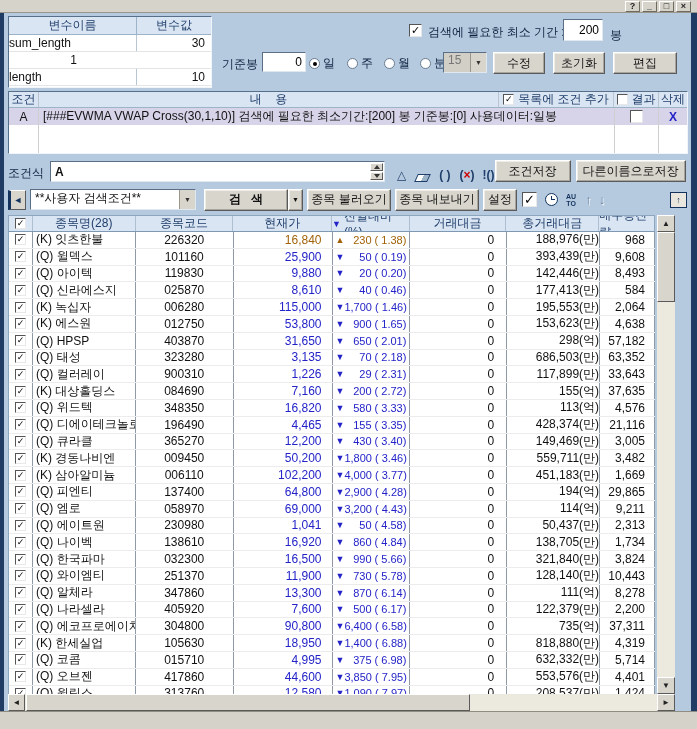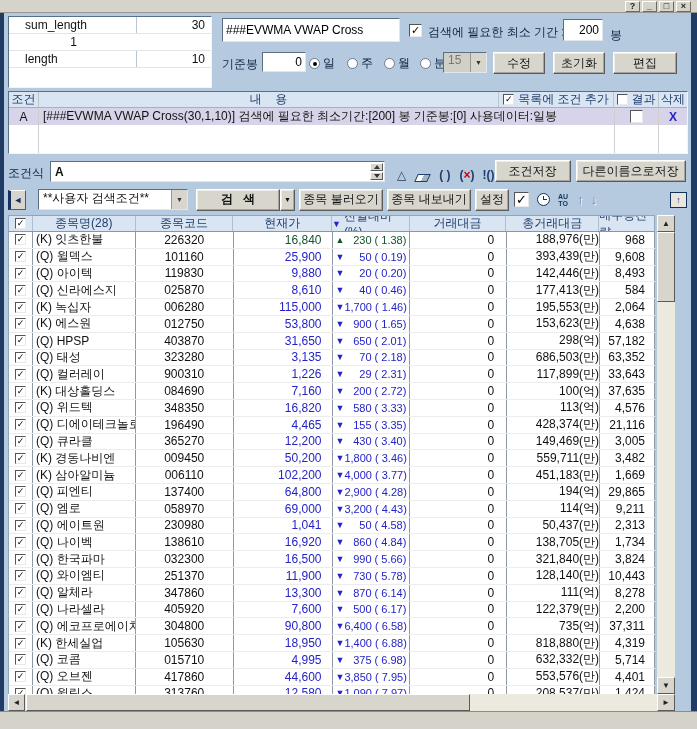--- a/index.html
+++ b/index.html
@@ -14,21 +14,21 @@
 .btn3d{display:flex;align-items:center;justify-content:center;background:#d8d5cd;border:1px solid;border-color:#ffffff #5a5a5a #5a5a5a #ffffff;box-shadow:inset -1px -1px 0 #a8a49e,inset 1px 1px 0 #efede8;color:#111;cursor:default}
 .inp{background:#fff;border:1px solid;border-color:#5a6e85 #dfe7ef #dfe7ef #5a6e85;font-family:inherit;font-size:12px;padding:0 3px}
 .abs{position:absolute}
 .lbl{color:#0d2240}
 .ws-pre{white-space:pre}
 
 .vartable{left:8px;top:16px;width:204px;height:72px;background:#fff;border:1px solid;border-color:#56708c #f0f5fa #f0f5fa #56708c}
 .vth{display:flex;height:18px;background:#d9e5f2;border-bottom:1px solid #9db3c8;color:#1f3d6b}
 .vth>div{display:flex;align-items:center;justify-content:center}
 .vrow{display:flex;height:17px;border-bottom:1px solid #e4e4e4;background:#fff}
-.vc-name{width:128px;border-right:1px solid #b9c6d2;padding-left:16px;display:flex;align-items:center}
+.vc-name{width:128px;border-right:1px solid #b9c6d2;padding-left:0;display:flex;align-items:center}
 .vc-val{width:74px;justify-content:flex-end;padding-right:6px;display:flex;align-items:center}
 
 .cb{display:inline-flex;width:13px;height:13px;background:#fff;border:1px solid;border-color:#555 #e8e8e8 #e8e8e8 #555;align-items:center;justify-content:center;font-size:11px;line-height:1;color:#000;font-weight:bold}
 .cb.small{width:11px;height:11px;font-size:9px}
 .radio{display:inline-block;width:11px;height:11px;border-radius:50%;background:#fff;border:1px solid #6a7c90;position:relative}
 .radio.sel::after{content:"";position:absolute;left:3px;top:3px;width:4px;height:4px;border-radius:50%;background:#000}
 .rgroup{display:flex;align-items:center;gap:3px}
 
 .condtable{left:8px;top:91px;width:680px;height:63px;background:#fff;border:1px solid;border-color:#56708c #f0f5fa #f0f5fa #56708c;overflow:hidden}
 .chead{display:flex;height:16px;background:#d9e5f2;border-bottom:1px solid #9db3c8;color:#1f3d6b;font-size:12px}
@@ -67,21 +67,21 @@
 .srow{display:flex;height:16.8px;background:#fff;border-bottom:1px solid #ececec}
 .sc{display:flex;align-items:center;height:100%;border-right:1px solid #8f9aa6;overflow:hidden;white-space:nowrap}
 .c-cb{width:24px;justify-content:center}
 .c-name{width:103px;padding-left:3px}
 .c-code{width:98px;justify-content:center}
 .c-price{width:99px;justify-content:flex-end;padding-right:10px}
 .c-change{width:78px;justify-content:space-between;padding:0 3px;font-size:11px}
 .c-val{width:97px;justify-content:flex-end;padding-right:12px}
 .c-total{width:93px;justify-content:flex-end;}
 .c-buy{width:55px;justify-content:flex-end;padding-right:9px}
-.up{color:#14532d}
+.up{color:#a16207}
 .down{color:#2323c8}
 .arrow-cell{font-size:9px}
 
 .sb-btn{display:flex;align-items:center;justify-content:center;background:#d8d5cd;border:1px solid;border-color:#fff #5a5a5a #5a5a5a #fff;font-size:8px;color:#222}
 .vtrack{position:absolute;left:657px;top:232px;width:18px;height:445px;background:#eceade}
 .vthumb{position:absolute;left:657px;top:232px;width:18px;height:70px;background:#d8d5cd;border:1px solid;border-color:#fff #5a5a5a #5a5a5a #fff}
 .htrack{position:absolute;left:8px;top:694px;width:649px;height:17px;background:#eceade}
 .hthumb{position:absolute;left:26px;top:694px;width:444px;height:17px;background:#d8d5cd;border:1px solid;border-color:#fff #5a5a5a #5a5a5a #fff}
 </style>
 </head>
@@ -93,36 +93,39 @@
   <div class="winbtns">
     <div class="winbtn">?</div>
     <div class="winbtn">_</div>
     <div class="winbtn">□</div>
     <div class="winbtn">×</div>
   </div>
   <div class="frame-l"></div>
   <div class="frame-r"></div>
 
   <div class="abs vartable">
+    <div class="vth">
+      <div style="width:128px;border-right:1px solid #9db3c8">변수이름</div>
+      <div style="width:74px">변수값</div>
+    </div>
     <div>
         <div class="vrow">
           <div class="vc-name">sum_length</div>
           <div class="vc-val">30</div>
         </div>
         <div class="vrow">
           <div class="vc-val">1</div>
         </div>
         <div class="vrow">
           <div class="vc-name">length</div>
           <div class="vc-val">10</div>
         </div>
       </div>
   </div>
 
-  <input class="abs inp" style="left: 222px; top: 18px; width: 178px; height: 24px;" value="###EVWMA VWAP Cross">
   <span class="abs cb" style="left:409px;top:24px">✓</span>
   <span class="abs lbl" style="left:428px;top:24px">검색에 필요한 최소 기간 :</span>
   <input class="abs inp" style="left: 563px; top: 19px; width: 40px; height: 22px; text-align: right;" value="200">
   <span class="abs lbl" style="left:610px;top:27px">봉</span>
 
   <span class="abs lbl" style="left:222px;top:56px">기준봉</span>
   <input class="abs inp" style="left: 262px; top: 52px; width: 44px; height: 20px; text-align: right;" value="0">
   <div class="abs rgroup" style="left:309px;top:55px">
     <span class="radio sel"></span>
     <span class="lbl">일</span>
@@ -209,21 +212,21 @@
     <span class="eicon" style="margin-left:8px">
         <span>!(</span>
         <span>)</span>
       </span>
     <div class="btn3d" style="width:76px;height:22px;">조건저장</div>
     <div class="btn3d" style="width:110px;height:22px;margin-left:5px">다른이름으로저장</div>
   </div>
 
   <div class="abs toolbar">
     <div class="tb-icon" style="width:18px;height:20px;margin-left:4px;border-left:3px solid #13335e">◄</div>
-    <div class="dd" style="width:150px;margin-left:12px">
+    <div class="dd" style="width:166px;margin-left:4px">
       <div class="dd-txt">**사용자 검색조건**</div>
       <div class="dd-btn">▼</div>
     </div>
     <div class="btn3d ws-pre" style="width:84px;height:22px;margin-left:8px;font-weight:bold">검   색</div>
     <div class="btn3d" style="width:15px;height:22px;font-size:7px">▼</div>
     <div class="btn3d" style="width:84px;height:22px;margin-left:4px">종목 불러오기</div>
     <div class="btn3d" style="width:84px;height:22px;margin-left:4px">종목 내보내기</div>
     <div class="btn3d" style="width:34px;height:22px;margin-left:4px">설정</div>
     <span class="cb" style="width:15px;height:15px;margin-left:5px;font-size:13px">✓</span>
     <span class="clock" style="margin-left:8px"></span>
@@ -393,21 +396,21 @@
           <span class="cb small">✓</span>
         </div>
         <div class="sc c-name">(K) 대상홀딩스</div>
         <div class="sc c-code">084690</div>
         <div class="sc c-price down">7,160</div>
         <div class="sc c-change down">
           <span class="arrow-cell">▼</span>
           <span>200 ( 2.72)</span>
         </div>
         <div class="sc c-val">0</div>
-        <div class="sc c-total">100(억)</div>
+        <div class="sc c-total">155(억)</div>
         <div class="sc c-buy">37,635</div>
       </div>
       <div class="srow">
         <div class="sc c-cb">
           <span class="cb small">✓</span>
         </div>
         <div class="sc c-name">(Q) 위드텍</div>
         <div class="sc c-code">348350</div>
         <div class="sc c-price down">16,820</div>
         <div class="sc c-change down">

